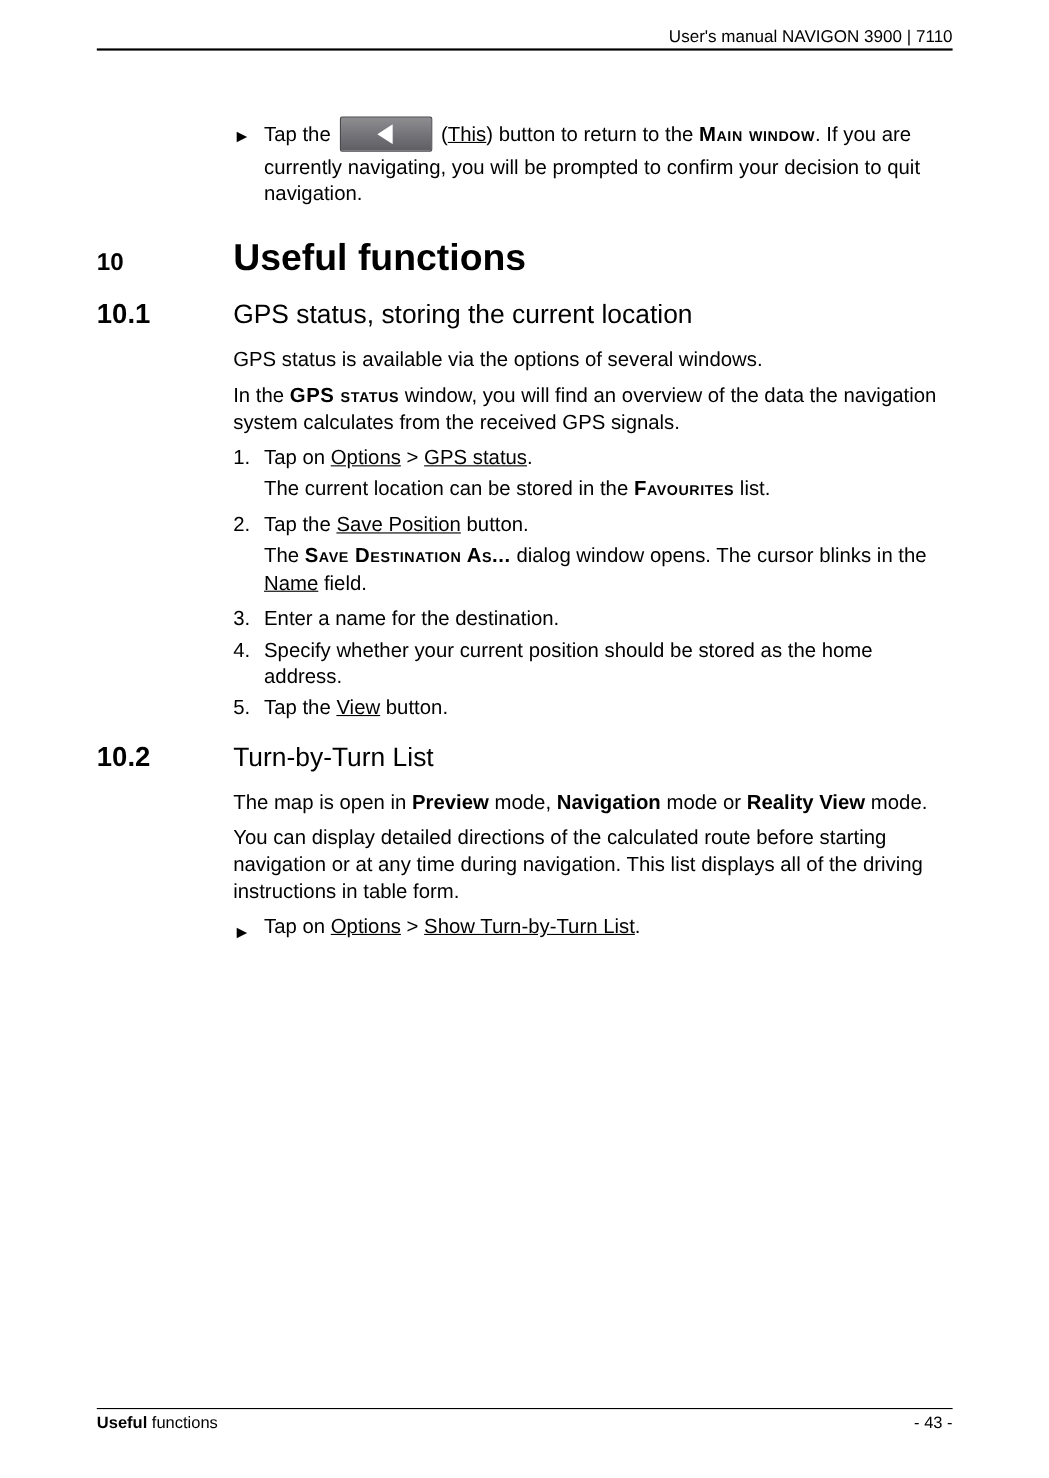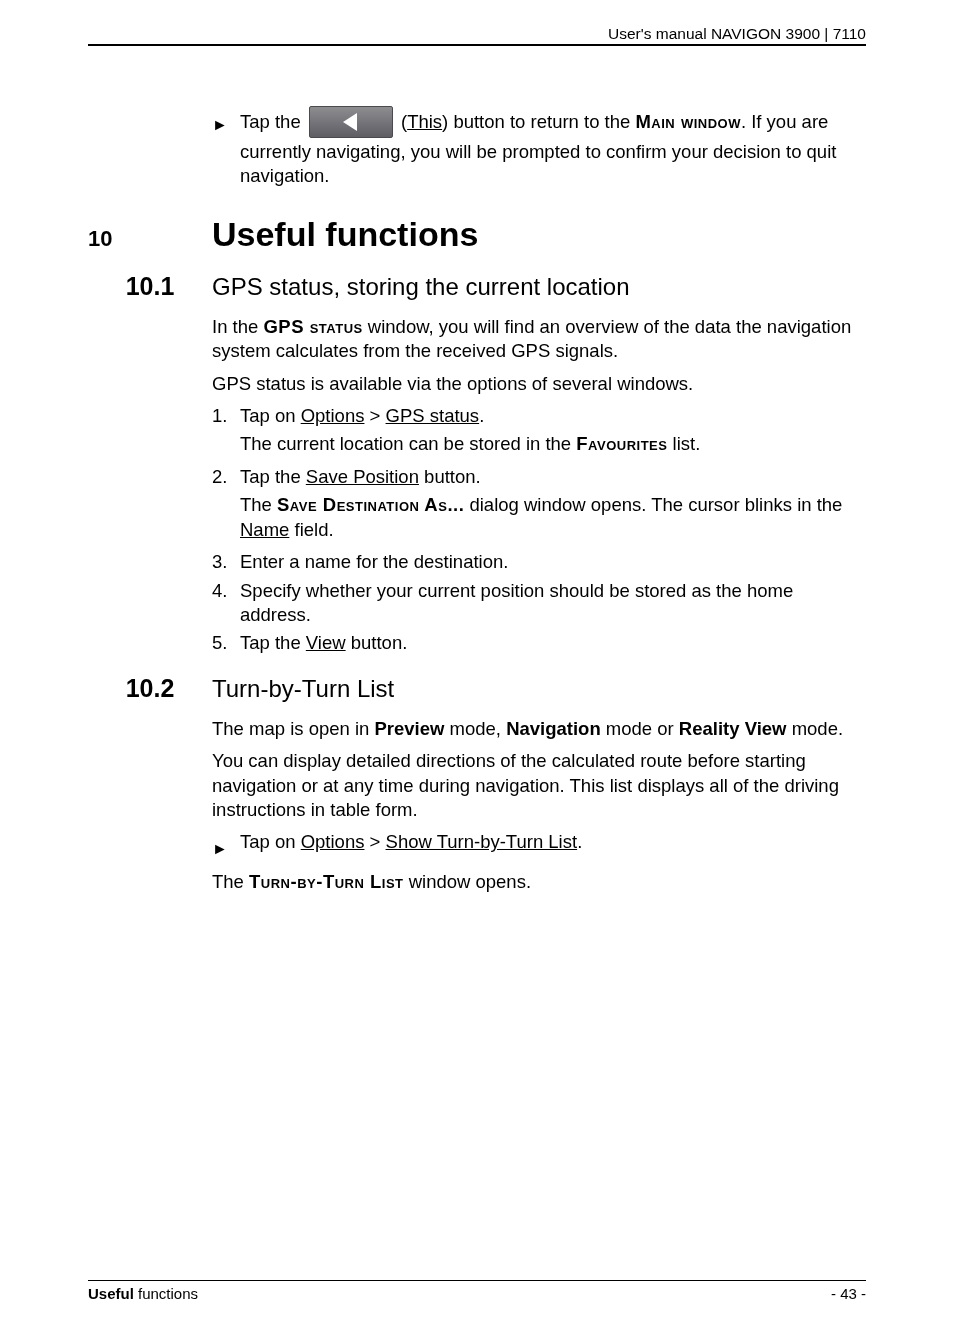--- a/index.html
+++ b/index.html
@@ -91,21 +91,20 @@
   .h2-row {
     display: flex;
     align-items: baseline;
     margin: 18px 0 14px 0;
   }
   .h2-num {
     width: 124px;
     flex: 0 0 124px;
     font-size: 25px;
     font-weight: bold;
-    text-align: center;
   }
   .h2-title {
     font-size: 24px;
     font-weight: normal;
   }
 
   p.body {
     margin: 6px 0 8px 0;
     line-height: 1.32;
   }
@@ -178,24 +177,24 @@
     <div class="h1-num">10</div>
     <div class="h1-title">Useful functions</div>
   </div>
 
   <div class="h2-row">
     <div class="h2-num">10.1</div>
     <div class="h2-title">GPS status, storing the current location</div>
   </div>
 
   <div class="content">
+    <p class="body">GPS status is available via the options of several windows.</p>
     <p class="body">
       <span>In the </span><b class="smallcaps">GPS status</b><span> window, you will find an overview of the data the navigation system calculates from the received GPS signals.</span>
     </p>
-    <p class="body">GPS status is available via the options of several windows.</p>
 
     <div class="ol-item">
       <div class="ol-num">1.</div>
       <div class="ol-body">
         <span>Tap on </span><span class="u">Options</span><span> &gt; </span><span class="u">GPS status</span><span>.</span>
       </div>
     </div>
     <p class="ol-sub">
       <span>The current location can be stored in the </span><b class="smallcaps">Favourites</b><span> list.</span>
     </p>
@@ -239,23 +238,20 @@
     </p>
     <p class="body">You can display detailed directions of the calculated route before starting navigation or at any time during navigation. This list displays all of the driving instructions in table form.</p>
 
     <div class="list-item">
       <div class="bullet">►</div>
       <div class="list-body">
         <span>Tap on </span><span class="u">Options</span><span> &gt; </span><span class="u">Show Turn-by-Turn List</span><span>.</span>
       </div>
     </div>
 
-    <p class="body">
-      <span>The </span><b class="smallcaps">Turn-by-Turn List</b><span> window opens.</span>
-    </p>
   </div>
 
   <div class="footer">
     <div class="footer-rule"></div>
     <div class="footer-row">
       <div><b>Useful</b><span> functions</span></div>
       <div>- 43 -</div>
     </div>
   </div>
 

